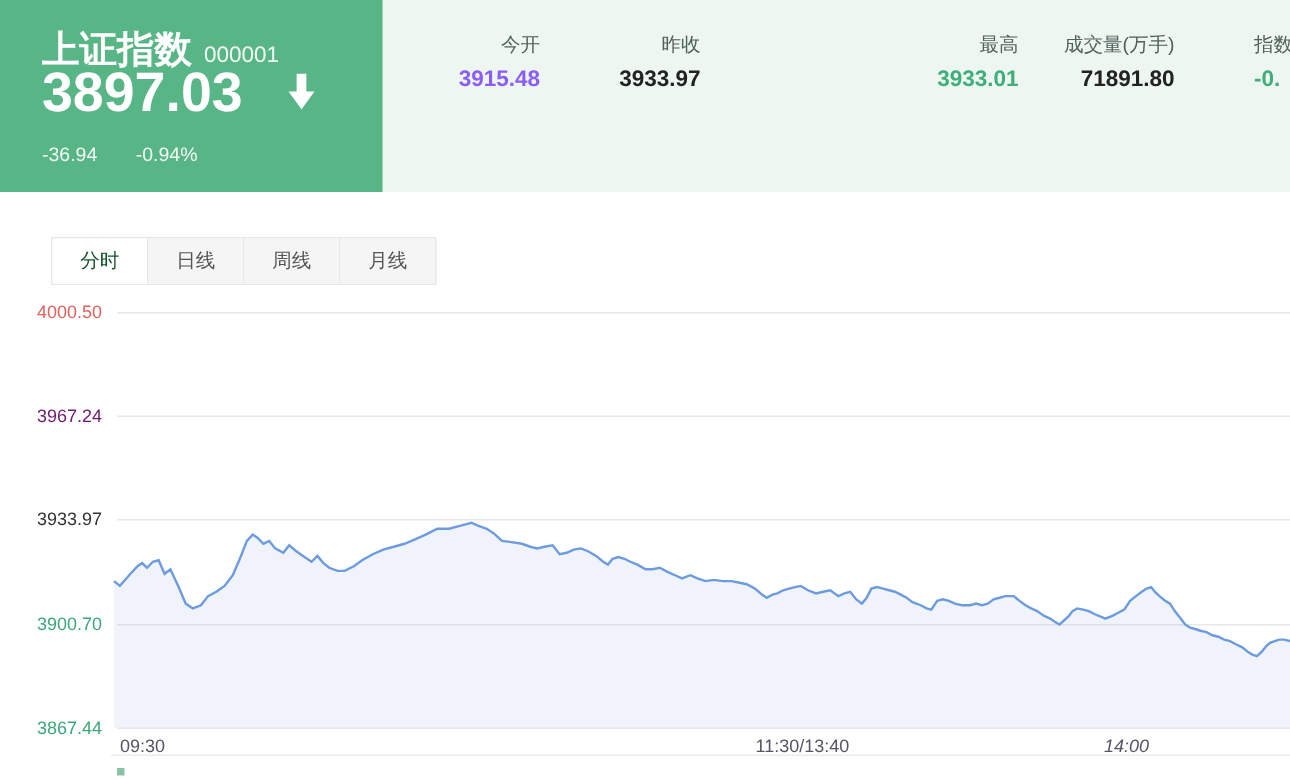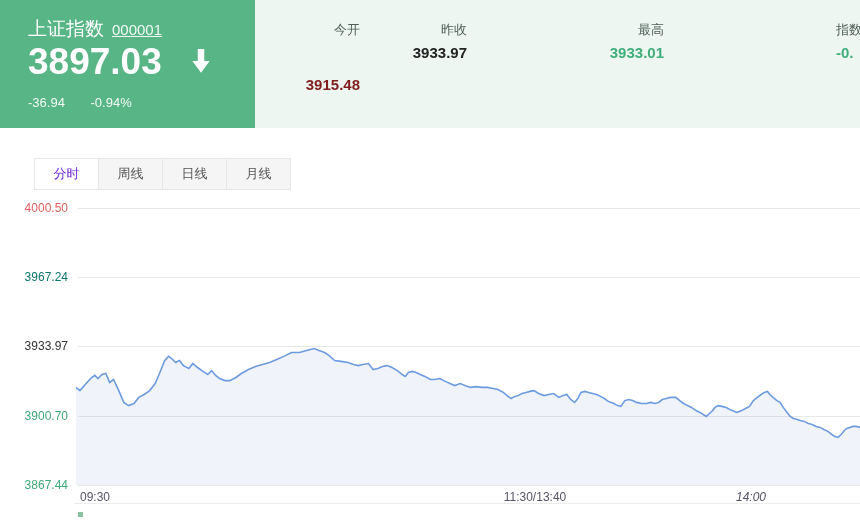--- a/index.html
+++ b/index.html
@@ -3,45 +3,45 @@
 <meta charset="utf-8">
 <style>
   html,body{margin:0;padding:0;}
   .app{position:relative;width:860px;height:520px;overflow:hidden;background:#fff;
        font-family:"Liberation Sans","DejaVu Sans",sans-serif;}
 
   
   .header{position:absolute;left:0;top:0;width:860px;height:128px;background:#edf6f1;}
   .quote-block{position:absolute;left:0;top:0;width:255px;height:128px;background:#58b586;color:#fff;}
   .q-row1{position:absolute;left:28px;top:16px;white-space:nowrap;}
-  .iname{font-size:19px;font-weight:normal;}
-  .icode{font-size:15px;margin-left:8px;color:rgba(255,255,255,.92);text-decoration:underline;}
+  .iname{font-size:25px;font-weight:bold;}
+  .icode{font-size:15px;margin-left:8px;color:rgba(255,255,255,.92);}
   .q-row2{position:absolute;left:28px;top:42px;display:flex;align-items:center;}
   .price{font-size:37px;font-weight:bold;line-height:40px;}
   .arrow{margin-left:28px;display:inline-block;width:22px;height:26px;}
   .q-row3{position:absolute;left:28px;top:95px;font-size:13px;color:rgba(255,255,255,.92);}
   .q-row3 span{margin-right:22px;}
 
   .stat-col{position:absolute;top:0;height:128px;text-align:right;}
   .stat-label{position:absolute;top:21px;right:0;width:100%;font-size:13px;color:#51605a;}
   .stat-value{position:absolute;top:44px;right:0;width:100%;font-size:15px;font-weight:bold;color:#222;}
   .s0{left:270px;width:90px;}
   .s1{left:377px;width:90px;}
   .s2{left:483px;width:90px;}
-  .s3{left:574px;width:90px;}
+  .s3{left:589px;width:90px;}
   .s4{left:663px;width:120px;}
   .s5{left:836px;width:80px;text-align:left;}
   .s5 .stat-label,.s5 .stat-value{right:auto;left:0;text-align:left;}
 
   
   .tabs{position:absolute;left:34px;top:158px;display:flex;border:1px solid #e7e7e7;}
   .tab{width:63px;height:30px;line-height:30px;text-align:center;font-size:13px;color:#555;
        background:#f5f5f5;border-right:1px solid #e7e7e7;cursor:pointer;}
   .tab:last-child{border-right:none;}
-  .tab.active{background:#fff;color:#6d28d9;}
+  .tab.active{background:#fff;color:#14532d;}
 
   
   .chart{position:absolute;left:0;top:195px;width:860px;height:325px;}
   .gridline{position:absolute;left:78px;width:782px;height:1px;background:#e8e8e8;}
   .ylabel{position:absolute;left:0;width:68px;text-align:right;font-size:12px;line-height:16px;}
   .xlabel{position:absolute;top:295px;font-size:12px;color:#556;}
   .xl0{left:80px;}
   .xl1{left:272px;width:60px;text-align:center;margin-top:41px;}
   .xl2{left:495px;width:80px;text-align:center;}
   .xl3{left:736px;width:60px;text-align:left;font-style:italic;}
@@ -69,52 +69,56 @@
         </span>
       </div>
       <div class="q-row3">
         <span>-36.94</span>
         <span>-0.94%</span>
       </div>
     </div>
 
     <div class="stat-col s0">
       <div class="stat-label">今开</div>
-      <div class="stat-value" style="color: #7f1d1d; margin-top: 32px;">3915.48</div>
+      <div class="stat-value" style="color: #8b5cf6;">3915.48</div>
     </div>
     <div class="stat-col s1">
       <div class="stat-label">昨收</div>
       <div class="stat-value" style="color: rgb(34, 34, 34);">3933.97</div>
     </div>
     <div class="stat-col s3">
       <div class="stat-label">最高</div>
       <div class="stat-value" style="color: rgb(63, 174, 122);">3933.01</div>
     </div>
+    <div class="stat-col s4">
+      <div class="stat-label">成交量(万手)</div>
+      <div class="stat-value" style="color: rgb(34, 34, 34);">71891.80</div>
+    </div>
     <div class="stat-col s5">
       <div class="stat-label">指数</div>
       <div class="stat-value" style="color: rgb(63, 174, 122);">-0.</div>
     </div>
   </header>
 
   <nav class="tabs">
     <div class="tab active">分时</div>
+    <div class="tab">日线</div>
     <div class="tab">周线</div>
-    <div class="tab">日线</div>
     <div class="tab">月线</div>
   </nav>
 
   <section class="chart">
     <div class="gridline" style="top:13px;"></div>
     <div class="gridline" style="top:82px;"></div>
     <div class="gridline" style="top:151px;"></div>
     <div class="gridline" style="top:221px;"></div>
     <div class="gridline" style="top:290px;"></div>
 
     <div class="ylabel" style="top: 5px; color: rgb(224, 98, 94);">4000.50</div>
-    <div class="ylabel" style="top: 74px; color: #0f766e;">3967.24</div>
+    <div class="ylabel" style="top: 74px; color: #701a75;">3967.24</div>
     <div class="ylabel" style="top: 143px; color: rgb(51, 51, 51);">3933.97</div>
     <div class="ylabel" style="top: 213px; color: rgb(61, 168, 120);">3900.70</div>
     <div class="ylabel" style="top: 282px; color: rgb(61, 168, 120);">3867.44</div>
 
     <svg class="plot-svg" viewBox="0 0 860 325" preserveAspectRatio="none">
       <path id="area-path" d="M76.0,192.4 L79.9,195.6 L87.0,187.5 L91.7,182.5 L94.8,180.4 L98.0,183.5 L101.9,179.5 L105.8,178.5 L109.7,187.5 L113.6,184.5 L119.1,196.4 L123.8,207.4 L128.5,210.6 L134.0,208.5 L138.7,202.4 L144.2,199.5 L149.7,195.6 L155.2,188.5 L159.9,177.5 L164.6,165.6 L168.5,161.4 L171.6,163.5 L175.6,167.5 L179.5,165.6 L183.4,170.6 L188.9,173.5 L192.8,168.5 L197.5,172.5 L203.0,176.4 L207.7,179.5 L211.6,175.6 L215.6,180.4 L219.5,183.5 L225.0,185.6 L229.7,185.6 L235.9,182.5 L241.4,178.5 L248.5,174.5 L255.5,171.4 L262.6,169.5 L269.6,167.5 L276.7,164.6 L283.8,161.4 L291.6,157.5 L299.4,157.5 L306.5,155.6 L314.3,153.5 L319.0,155.6 L324.5,157.5 L329.2,160.6 L334.7,165.6 L341.0,166.4 L348.0,167.5 L353.5,169.5 L358.2,170.6 L362.9,169.5 L368.4,168.5 L373.1,174.5 L377.8,173.5 L382.5,171.4 L387.2,170.6 L392.0,172.5 L397.4,175.6 L402.1,179.5 L405.3,181.4 L408.4,177.5 L412.3,176.4 L416.3,177.5 L420.2,179.5 L424.9,181.4 L430.4,184.5 L435.1,184.5 L439.8,183.5 L445.3,186.4 L450.0,188.5 L454.7,190.6 L460.2,188.5 L464.9,190.6 L470.4,192.4 L475.8,191.6 L482.1,192.4 L487.6,192.4 L493.1,193.5 L497.8,194.5 L503.3,197.4 L508.0,201.4 L511.1,203.5 L515.0,201.4 L518.2,200.6 L522.1,198.5 L526.0,197.4 L529.9,196.4 L533.9,195.6 L538.6,198.5 L544.0,200.6 L548.8,199.5 L553.5,198.5 L558.9,202.4 L562.9,200.6 L566.8,199.5 L570.7,204.5 L574.6,207.4 L577.8,203.5 L580.9,197.4 L584.8,196.4 L588.7,197.4 L592.7,198.5 L596.6,199.5 L600.5,201.4 L604.4,203.5 L608.3,206.4 L613.8,208.5 L617.7,210.6 L620.9,211.4 L624.8,205.6 L628.7,204.5 L632.6,205.6 L636.6,207.4 L641.3,208.5 L646.8,208.5 L650.7,207.4 L654.6,208.5 L658.5,207.4 L662.4,204.5 L666.4,203.5 L670.3,202.4 L675.8,202.4 L679.7,205.6 L683.6,208.5 L687.5,210.6 L691.4,212.4 L696.1,215.6 L700.1,217.4 L703.2,219.5 L706.3,221.4 L709.5,218.5 L712.6,215.6 L715.0,212.4 L718.1,210.6 L722.0,211.4 L725.9,212.4 L729.9,214.5 L734.6,216.4 L736.9,217.4 L741.6,215.6 L745.5,213.5 L749.5,211.4 L753.4,205.6 L757.3,202.4 L761.2,199.5 L764.4,197.4 L767.5,196.4 L769.8,199.5 L773.0,202.4 L776.9,205.6 L780.0,207.4 L783.2,212.4 L787.1,217.4 L790.2,221.4 L793.4,223.5 L797.3,224.5 L800.4,225.5 L804.3,226.4 L808.3,228.5 L812.2,229.5 L816.1,231.4 L820.0,232.4 L823.9,234.5 L827.9,236.4 L831.8,239.5 L834.9,241.4 L838.0,242.4 L841.2,239.5 L844.3,235.5 L846.7,233.5 L849.8,232.4 L852.9,231.4 L856.1,231.4 L860.0,232.4 L860.0,290 L76.0,290 Z" fill="rgba(109,150,210,0.10)"></path>
       <path id="line-path" d="M76.0,192.4 L79.9,195.6 L87.0,187.5 L91.7,182.5 L94.8,180.4 L98.0,183.5 L101.9,179.5 L105.8,178.5 L109.7,187.5 L113.6,184.5 L119.1,196.4 L123.8,207.4 L128.5,210.6 L134.0,208.5 L138.7,202.4 L144.2,199.5 L149.7,195.6 L155.2,188.5 L159.9,177.5 L164.6,165.6 L168.5,161.4 L171.6,163.5 L175.6,167.5 L179.5,165.6 L183.4,170.6 L188.9,173.5 L192.8,168.5 L197.5,172.5 L203.0,176.4 L207.7,179.5 L211.6,175.6 L215.6,180.4 L219.5,183.5 L225.0,185.6 L229.7,185.6 L235.9,182.5 L241.4,178.5 L248.5,174.5 L255.5,171.4 L262.6,169.5 L269.6,167.5 L276.7,164.6 L283.8,161.4 L291.6,157.5 L299.4,157.5 L306.5,155.6 L314.3,153.5 L319.0,155.6 L324.5,157.5 L329.2,160.6 L334.7,165.6 L341.0,166.4 L348.0,167.5 L353.5,169.5 L358.2,170.6 L362.9,169.5 L368.4,168.5 L373.1,174.5 L377.8,173.5 L382.5,171.4 L387.2,170.6 L392.0,172.5 L397.4,175.6 L402.1,179.5 L405.3,181.4 L408.4,177.5 L412.3,176.4 L416.3,177.5 L420.2,179.5 L424.9,181.4 L430.4,184.5 L435.1,184.5 L439.8,183.5 L445.3,186.4 L450.0,188.5 L454.7,190.6 L460.2,188.5 L464.9,190.6 L470.4,192.4 L475.8,191.6 L482.1,192.4 L487.6,192.4 L493.1,193.5 L497.8,194.5 L503.3,197.4 L508.0,201.4 L511.1,203.5 L515.0,201.4 L518.2,200.6 L522.1,198.5 L526.0,197.4 L529.9,196.4 L533.9,195.6 L538.6,198.5 L544.0,200.6 L548.8,199.5 L553.5,198.5 L558.9,202.4 L562.9,200.6 L566.8,199.5 L570.7,204.5 L574.6,207.4 L577.8,203.5 L580.9,197.4 L584.8,196.4 L588.7,197.4 L592.7,198.5 L596.6,199.5 L600.5,201.4 L604.4,203.5 L608.3,206.4 L613.8,208.5 L617.7,210.6 L620.9,211.4 L624.8,205.6 L628.7,204.5 L632.6,205.6 L636.6,207.4 L641.3,208.5 L646.8,208.5 L650.7,207.4 L654.6,208.5 L658.5,207.4 L662.4,204.5 L666.4,203.5 L670.3,202.4 L675.8,202.4 L679.7,205.6 L683.6,208.5 L687.5,210.6 L691.4,212.4 L696.1,215.6 L700.1,217.4 L703.2,219.5 L706.3,221.4 L709.5,218.5 L712.6,215.6 L715.0,212.4 L718.1,210.6 L722.0,211.4 L725.9,212.4 L729.9,214.5 L734.6,216.4 L736.9,217.4 L741.6,215.6 L745.5,213.5 L749.5,211.4 L753.4,205.6 L757.3,202.4 L761.2,199.5 L764.4,197.4 L767.5,196.4 L769.8,199.5 L773.0,202.4 L776.9,205.6 L780.0,207.4 L783.2,212.4 L787.1,217.4 L790.2,221.4 L793.4,223.5 L797.3,224.5 L800.4,225.5 L804.3,226.4 L808.3,228.5 L812.2,229.5 L816.1,231.4 L820.0,232.4 L823.9,234.5 L827.9,236.4 L831.8,239.5 L834.9,241.4 L838.0,242.4 L841.2,239.5 L844.3,235.5 L846.7,233.5 L849.8,232.4 L852.9,231.4 L856.1,231.4 L860.0,232.4" fill="none" stroke="#6d9be0" stroke-width="1.6"></path>
     </svg>
 
     <div class="xlabel xl0">09:30</div>

